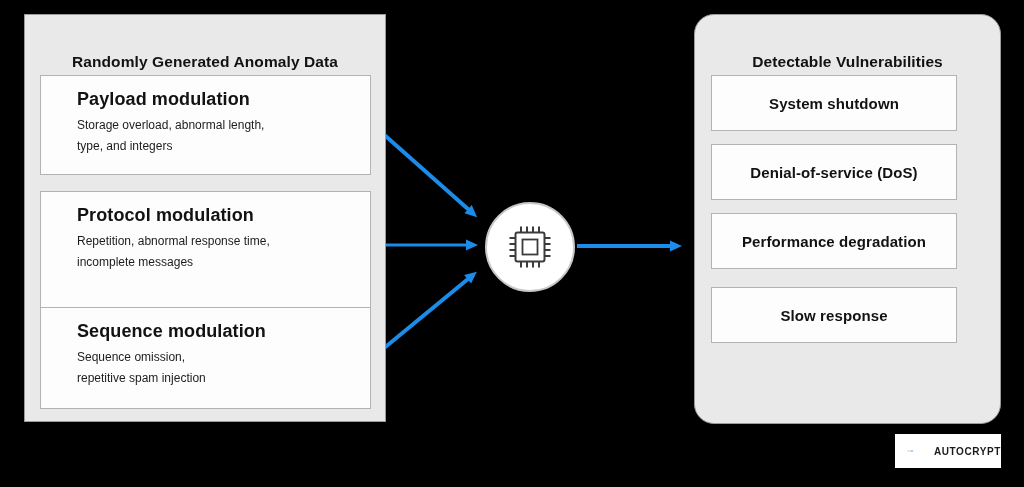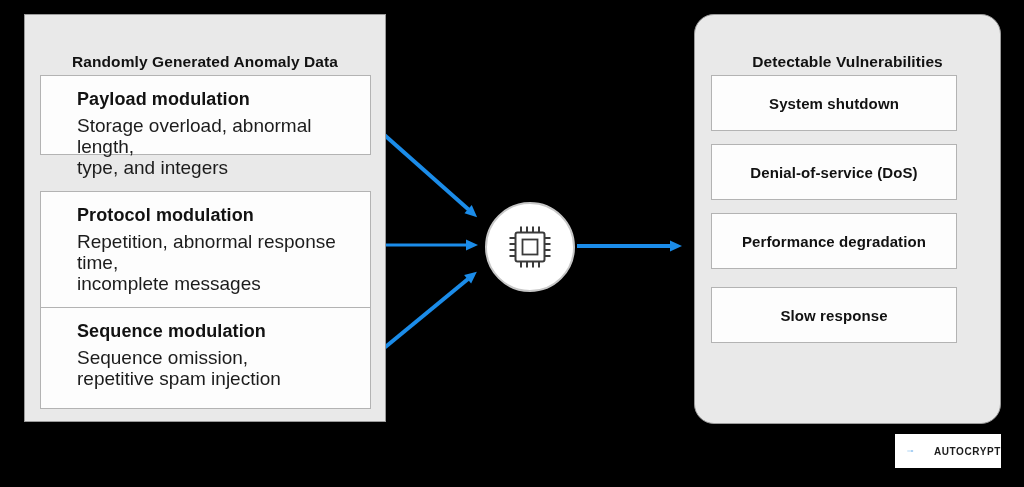--- a/index.html
+++ b/index.html
@@ -37,31 +37,31 @@
 
   
   .abox {
     position: absolute;
     left: 15px;
     width: 331px;
     background: #fdfdfd;
     border: 1px solid #b3b3b3;
     padding: 13px 10px 0 36px;
   }
-  .abox-0 { top: 60px;  height: 80px; }
+  .abox-0 { top: 60px;  height: 100px; }
   .abox-1 { top: 176px; height: 117px; }
   .abox-2 { top: 292px; height: 102px; }
   .abox h3 {
     margin: 0 0 5px 0;
     font-size: 18px;
     font-weight: 700;
     letter-spacing: .1px;
   }
   .abox .desc-line {
-    font-size: 19px;
+    font-size: 12px;
     line-height: 21px;
     color: #1c1c1c;
   }
 
   
   .vbox {
     position: absolute;
     left: 16px;
     width: 246px;
     height: 56px;

